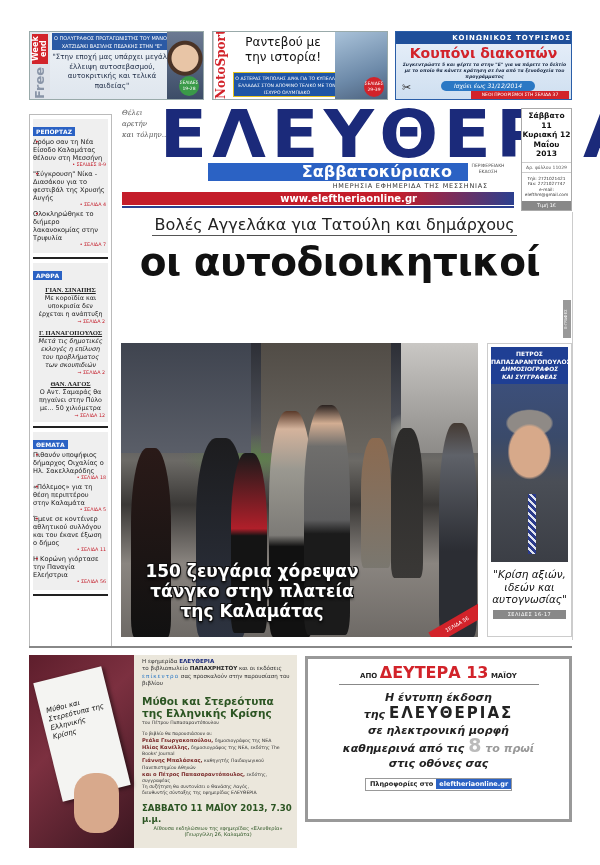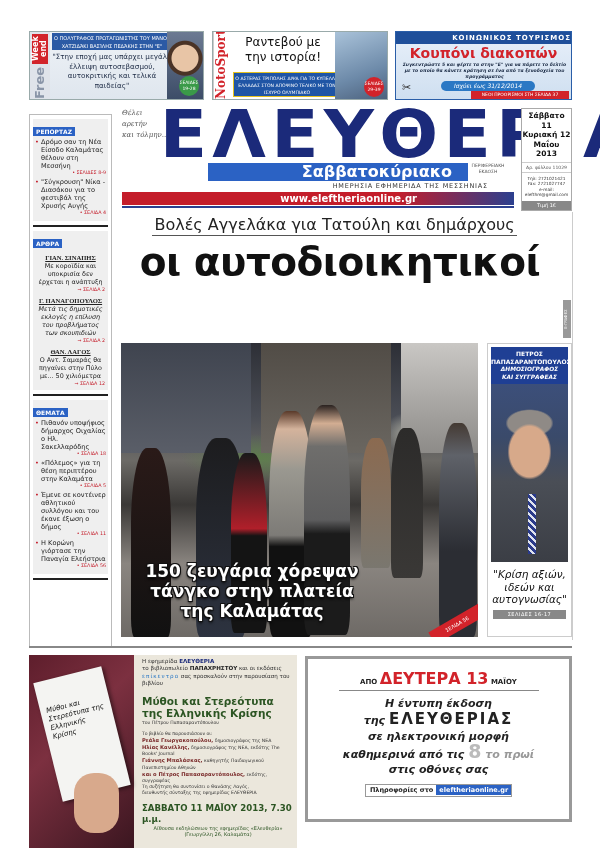--- a/index.html
+++ b/index.html
@@ -46,21 +46,21 @@
   .info-date { font-size: 7.5px; font-weight: bold; line-height: 9.5px; text-align: center; padding: 2px 0 3px; border-bottom: 1px solid #ccc; }
   .info-issue { font-size: 4.5px; color: #555; text-align: center; line-height: 9px; border-bottom: 1px solid #ccc; }
   .info-contact { font-size: 4.3px; color: #333; text-align: center; line-height: 5.5px; padding: 3px 0; }
   .info-price { background: #888; color: #fff; font-size: 5px; text-align: center; line-height: 9px; }
 
   
   .sidebar { position: absolute; left: 29px; top: 114px; width: 83px; height: 534px; border: 1px solid #bbb; background: #fff; }
   .sec { background: #efefef; margin: 4px 3px 0; padding-bottom: 3px; }
   .sec-label { display: inline-block; background: #2b62c4; color: #fff; font-size: 6px; font-weight: bold; padding: 1px 3px; margin: 2px 0 2px; }
   .sec-rule { height: 2px; background: #222; margin: 4px 3px 0; }
-  .bul-item { position: relative; padding-left: 8px; padding-right: 2px; font-size: 6.6px; line-height: 8px; color: #222; margin-bottom: 2px; }
+  .bul-item { position: relative; padding-left: 0; padding-right: 2px; font-size: 6.6px; line-height: 8px; color: #222; margin-bottom: 2px; }
   .bul-item::before { content: "•"; position: absolute; left: 2px; top: 0; color: #c41d2a; }
   .page-ref { display: block; text-align: right; color: #c41d2a; font-size: 4.8px; line-height: 6px; }
   .art-name { font-size: 6.6px; font-weight: bold; text-align: center; text-decoration: underline; color: #222; margin-top: 3px; line-height: 9px; font-family: Liberation Serif, serif; }
   .art-text { font-size: 6.4px; line-height: 8px; text-align: center; color: #222; padding: 0 3px; }
   .art-text.italic { font-style: italic; }
   .art-ref { text-align: right; color: #c41d2a; font-size: 4.8px; line-height: 7px; padding-right: 3px; }
 
   
   .main-frame { position: absolute; left: 119px; top: 212px; width: 454px; height: 428px; border-right: 1px solid #ccc; }
   .kicker { position: absolute; left: 152px; top: 215px; width: 365px; font-size: 16px; line-height: 20px; text-align: center; color: #222; border-bottom: 1px solid #555; }
@@ -104,21 +104,21 @@
   .bk-intro b { color: #1b2a7a; }
   .bk-title { font-size: 10.5px; font-weight: bold; line-height: 12px; color: #2c5523; margin-top: 7px; }
   .bk-author { font-size: 4.6px; color: #333; line-height: 7px; }
   .bk-list { font-size: 4.6px; line-height: 6.2px; color: #333; margin-top: 5px; }
   .bk-list b { color: #7a2a2a; font-size: 5.2px; }
   .bk-date { font-size: 8.6px; font-weight: bold; color: #2c5523; line-height: 11px; margin-top: 6px; }
   .bk-venue { font-size: 5px; line-height: 6.5px; color: #2c5523; text-align: center; }
 
   
   .digital-ad { position: absolute; left: 305px; top: 656px; width: 267px; height: 166px; border: 3px solid #999; background: #fff; text-align: center; }
-  .dg-top { margin: 10px auto 0; width: 200px; border-bottom: 1px solid #888; padding-bottom: 2px; font-size: 7px; font-weight: bold; color: #222; }
+  .dg-top { margin: 4px auto 0; width: 200px; border-bottom: 1px solid #888; padding-bottom: 2px; font-size: 7px; font-weight: bold; color: #222; }
   .dg-top .big { font-size: 16px; color: #d2232a; }
   .dg-l1 { font-size: 11px; font-style: italic; font-weight: bold; color: #222; margin-top: 6px; line-height: 14px; }
   .dg-l2 { font-size: 11px; font-style: italic; font-weight: bold; color: #222; line-height: 16px; }
   .dg-l2 .brand { font-style: normal; font-size: 15px; letter-spacing: 2px; }
   .dg-l3 { font-size: 11px; font-style: italic; font-weight: bold; color: #222; line-height: 15px; }
   .dg-l4 { font-size: 11px; font-style: italic; font-weight: bold; color: #222; line-height: 15px; }
   .dg-l4 .eight { font-size: 19px; color: #bbb; font-style: normal; }
   .dg-l4 .grey { color: #999; }
   .dg-info { display: inline-block; margin-top: 5px; border: 1px solid #999; font-size: 6.5px; font-weight: bold; color: #222; padding: 0 0 0 4px; line-height: 11px; }
   .dg-info .link { background: #2b62c4; color: #fff; padding: 1px 3px; margin-left: 3px; }
@@ -186,20 +186,24 @@
 <div class="sidebar">
   <div class="sec">
     <span class="sec-label">ΡΕΠΟΡΤΑΖ</span>
     <div class="bul-item">
       <span>Δρόμο σαν τη Νέα Είσοδο Καλαμάτας θέλουν στη Μεσσήνη</span>
       <span class="page-ref">• ΣΕΛΙΔΕΣ 8-9</span>
     </div>
     <div class="bul-item">
       <span>"Σύγκρουση" Νίκα - Διασάκου για το φεστιβάλ της Χρυσής Αυγής</span>
       <span class="page-ref">• ΣΕΛΙΔΑ 4</span>
+    </div>
+    <div class="bul-item">
+      <span>Ολοκληρώθηκε το διήμερο λακανοκομίας στην Τριφυλία</span>
+      <span class="page-ref">• ΣΕΛΙΔΑ 7</span>
     </div>
   </div>
   <div class="sec-rule"></div>
 
   <div class="sec">
     <span class="sec-label">ΑΡΘΡΑ</span>
     <div>
       <div class="art-name">ΓΙΑΝ. ΣΙΝΑΠΗΣ</div>
       <div class="art-text">Με κοροϊδία και υποκρισία δεν έρχεται η ανάπτυξη</div>
       <div class="art-ref">→ ΣΕΛΙΔΑ 2</div>

